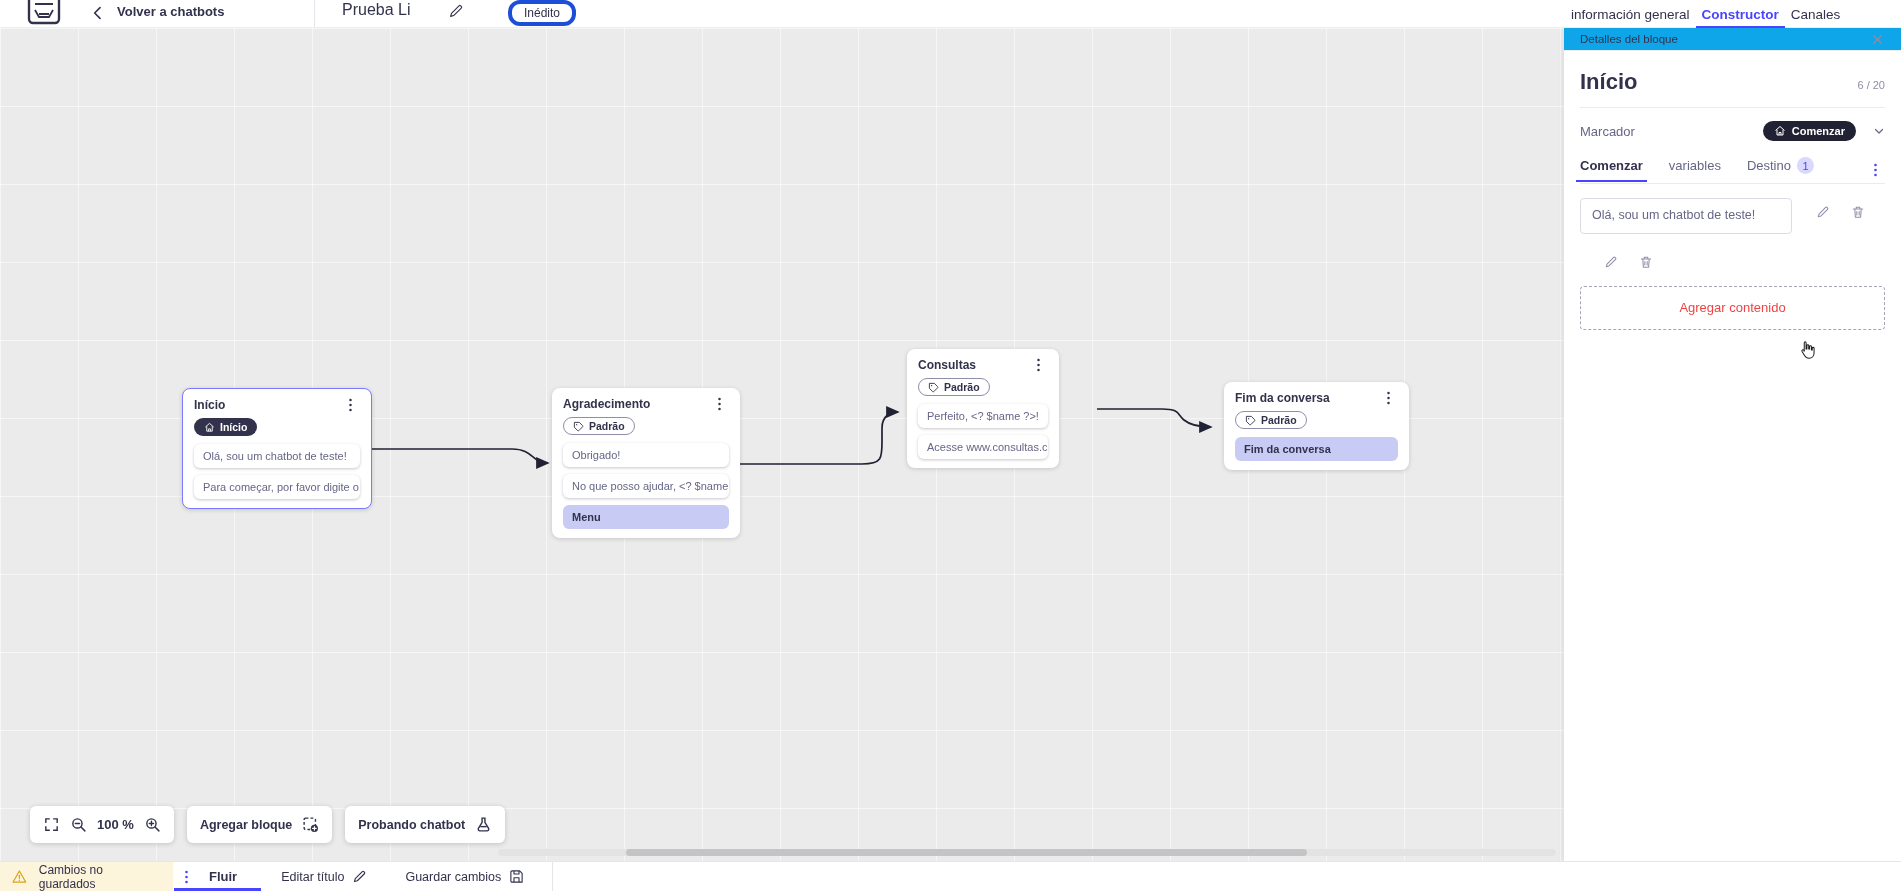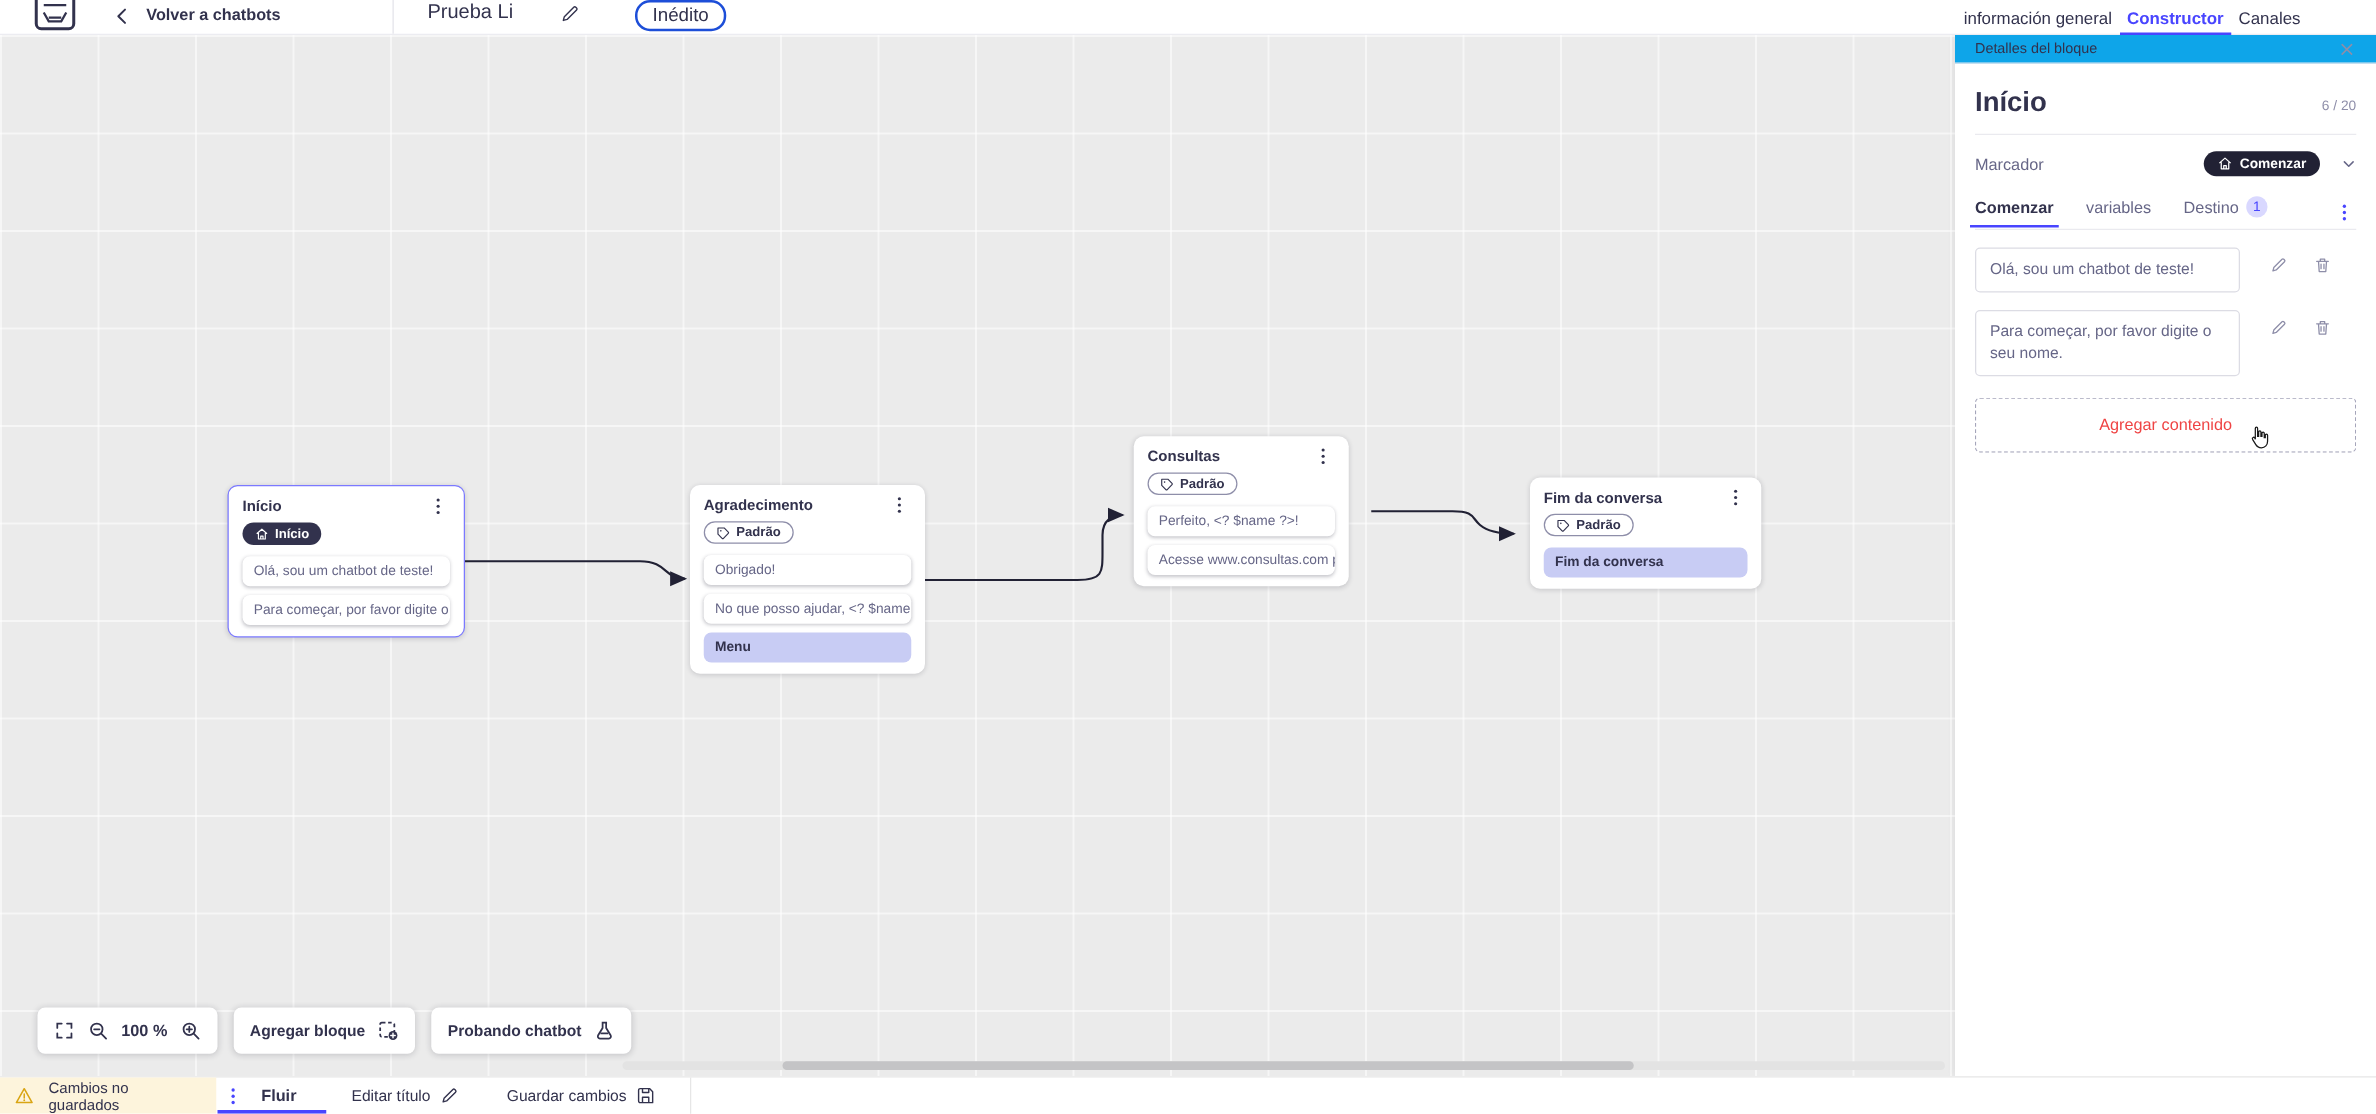--- a/index.html
+++ b/index.html
@@ -9,22 +9,22 @@
 
   
   .topbar { position:absolute; top:0; left:0; width:1901px; height:28px; background:#fff;
             border-bottom:1px solid #ececf1; z-index:6; }
   .logo { position:absolute; left:27px; top:-9px; width:34px; height:34px; }
   .back-chevron { position:absolute; left:90px; top:5px; width:16px; height:16px; color:#32324d; cursor:pointer; }
   .back-label { position:absolute; left:117px; top:4px; font-size:13px; font-weight:700; color:#32324d; cursor:pointer; }
   .tb-divider { position:absolute; left:314px; top:0; width:1px; height:27px; background:#e4e4ea; }
   .doc-title { position:absolute; left:342px; top:1px; font-size:16px; font-weight:400; color:#32324d; }
   .title-pencil { position:absolute; left:448px; top:3px; width:16px; height:16px; color:#32324d; cursor:pointer; }
-  .badge-inedito { position:absolute; left:508px; top:0px; border:2px solid #1d4ed8; border-radius:12px;
-                   padding:2px 12px; font-size:15px; color:#32324d; background:#fff; }
+  .badge-inedito { position:absolute; left:508px; top:0px; border:4px solid #1d4ed8; border-radius:12px;
+                   padding:2px 12px; font-size:12px; color:#32324d; background:#fff; }
   .top-tabs { position:absolute; left:1571px; top:0; height:28px; display:flex; gap:12px; align-items:center; }
   .top-tab { font-size:13.5px; color:#32324d; height:28px; display:flex; align-items:center; position:relative; cursor:pointer; }
   .top-tab.active { color:#4945ff; font-weight:700; }
   .top-tab.active::after { content:''; position:absolute; left:-6px; right:-6px; bottom:0; height:2px; background:#4945ff; }
 
   
   .canvas { position:absolute; top:28px; left:0; width:1564px; height:833px; background:#ebebeb;
             background-image:
               linear-gradient(rgba(255,255,255,.55) 1.5px, transparent 1.5px),
               linear-gradient(90deg, rgba(255,255,255,.55) 1.5px, transparent 1.5px);
@@ -40,21 +40,21 @@
   .badge-dark { display:inline-flex; align-items:center; gap:5px; background:#32324d; color:#fff;
                 font-size:10.5px; font-weight:700; padding:3px 10px; border-radius:12px; margin-top:6px; }
   .badge-outline { display:inline-flex; align-items:center; gap:5px; background:#fff; border:1px solid #8e8ea9;
                    color:#32324d; font-size:10.5px; font-weight:700; padding:2px 9px; border-radius:12px; margin-top:6px; }
   .ncard { margin-top:7px; background:#fff; border-radius:6px; box-shadow:0 1px 3px rgba(33,33,52,.25);
            padding:6px 9px; font-size:11px; color:#666687; white-space:nowrap; overflow:hidden; }
   .ncard.action { background:#c8ccf4; color:#32324d; font-weight:700; box-shadow:none; }
 
   #node-inicio { left:182px; top:360px; width:190px; }
   #node-agradecimento { left:552px; top:360px; width:188px; }
-  #node-consultas { left:907px; top:321px; width:172px; }
+  #node-consultas { left:907px; top:321px; width:152px; }
   #node-fim { left:1224px; top:354px; width:185px; }
 
   
   .cv-toolbar { position:absolute; left:30px; top:778px; display:flex; gap:13px; }
   .tool-card { background:#fff; border-radius:6px; box-shadow:0 1px 5px rgba(33,33,52,.2); height:37px;
                display:flex; align-items:center; padding:0 13px; gap:10px; font-size:12.5px; font-weight:700;
                color:#32324d; cursor:pointer; }
   .tool-icon { width:17px; height:17px; color:#32324d; display:block; }
   .zoom-value { font-size:13px; font-weight:700; color:#32324d; }
 
@@ -345,21 +345,20 @@
         <div class="row-icons">
           <svg class="row-icon" viewBox="0 0 24 24">
               <path d="M4 20l1.2-4.5L16.5 4.2a1.7 1.7 0 012.4 0l1 1a1.7 1.7 0 010 2.4L8.5 18.8 4 20z" fill="none" stroke="currentColor" stroke-width="1.8" stroke-linejoin="round"></path>
             </svg>
           <svg class="row-icon" viewBox="0 0 24 24">
               <path d="M4 7h16M9 7V4h6v3M6.5 7l1 14h9l1-14M10 11v6M14 11v6" fill="none" stroke="currentColor" stroke-width="1.8" stroke-linecap="round" stroke-linejoin="round"></path>
             </svg>
         </div>
       </div>
       <div class="content-row">
-        <div class="content-card">Para começar, por favor digite o seu nome.</div>
         <div class="row-icons">
           <svg class="row-icon" viewBox="0 0 24 24">
               <path d="M4 20l1.2-4.5L16.5 4.2a1.7 1.7 0 012.4 0l1 1a1.7 1.7 0 010 2.4L8.5 18.8 4 20z" fill="none" stroke="currentColor" stroke-width="1.8" stroke-linejoin="round"></path>
             </svg>
           <svg class="row-icon" viewBox="0 0 24 24">
               <path d="M4 7h16M9 7V4h6v3M6.5 7l1 14h9l1-14M10 11v6M14 11v6" fill="none" stroke="currentColor" stroke-width="1.8" stroke-linecap="round" stroke-linejoin="round"></path>
             </svg>
         </div>
       </div>
 

